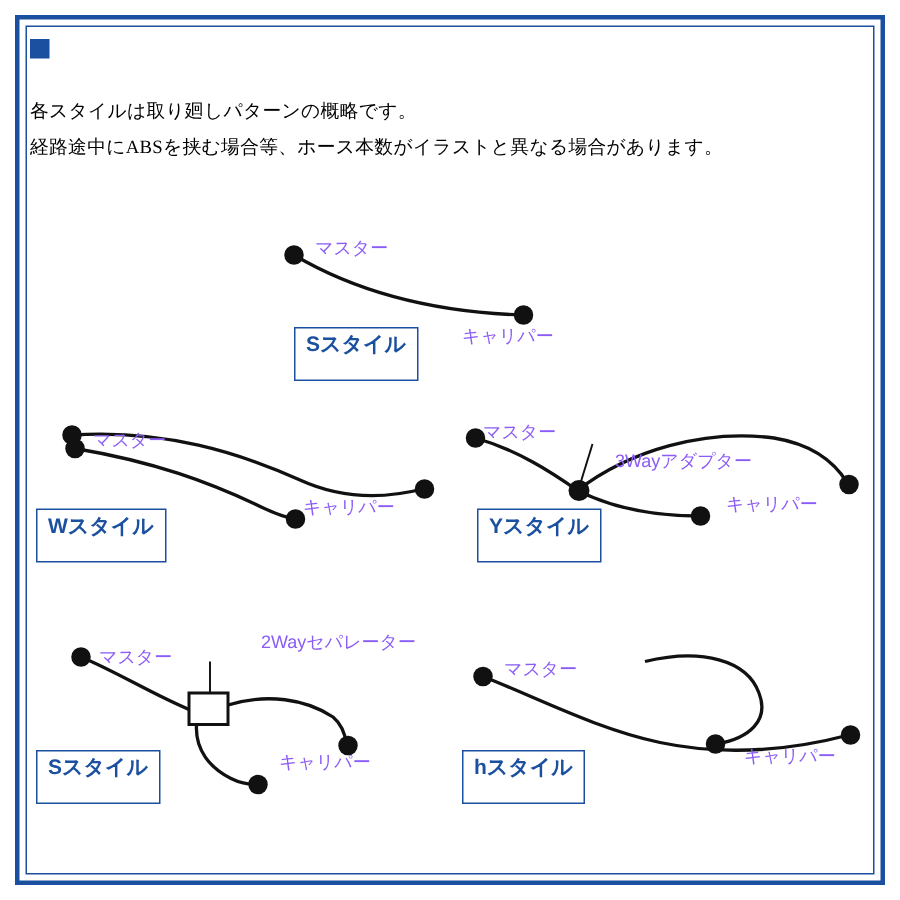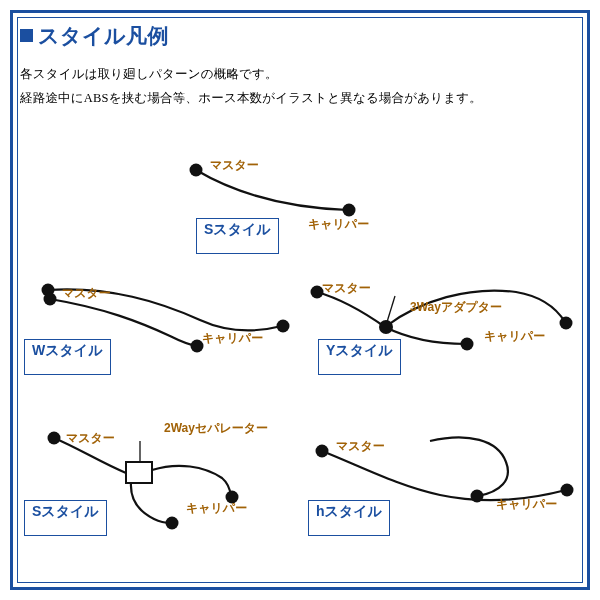--- a/index.html
+++ b/index.html
@@ -59,34 +59,33 @@
     font-weight:bold;
     font-size:14px;
     background:#ffffff;
     padding:2px 7px 14px 7px;
     white-space:nowrap;
     box-sizing:border-box;
   }
   .lbl{
     position:absolute;
     font-size:12px;
-    color:#a16207;
+    color:#8b5cf6;
     white-space:nowrap;
-    font-weight:bold;
   }
 </style>
 </head>
 <body>
 
 <div id="frame">
   <div id="inner"></div>
 </div>
 
 <div class="title">
-  <span class="sq"></span><span>スタイル凡例</span>
+  <span class="sq"></span>
 </div>
 
 <div class="note note1">各スタイルは取り廻しパターンの概略です。</div>
 <div class="note note2">経路途中にABSを挟む場合等、ホース本数がイラストと異なる場合があります。</div>
 
 <svg class="svgwrap" viewBox="0 0 600 600">
 
   <path d="M196,170 C 240,196 290,208 348,210" fill="none" stroke="#111111" stroke-width="2.2"></path>
   <circle cx="196" cy="170" r="6.5" fill="#111111"></circle>
   <circle cx="349" cy="210" r="6.5" fill="#111111"></circle>
@@ -130,19 +129,19 @@
 <div class="lbl" style="left:62px;top:285px;">マスター</div>
 <div class="lbl" style="left:202px;top:330px;">キャリパー</div>
 <div class="tag" style="left:24px;top:339px;">Wスタイル</div>
 
 <div class="lbl" style="left:322px;top:280px;">マスター</div>
 <div class="lbl" style="left:410px;top:275px;margin-top:24px;">3Wayアダプター</div>
 <div class="lbl" style="left:484px;top:328px;">キャリパー</div>
 <div class="tag" style="left:318px;top:339px;">Yスタイル</div>
 
 <div class="lbl" style="left:66px;top:430px;">マスター</div>
-<div class="lbl" style="left:164px;top:420px;">2Wayセパレーター</div>
+<div class="lbl" style="left:174px;top:420px;">2Wayセパレーター</div>
 <div class="lbl" style="left:186px;top:500px;">キャリパー</div>
 <div class="tag" style="left:24px;top:500px;">Sスタイル</div>
 
 <div class="lbl" style="left:336px;top:438px;">マスター</div>
 <div class="lbl" style="left:496px;top:496px;">キャリパー</div>
 <div class="tag" style="left:308px;top:500px;">hスタイル</div>
 
 </body></html>

